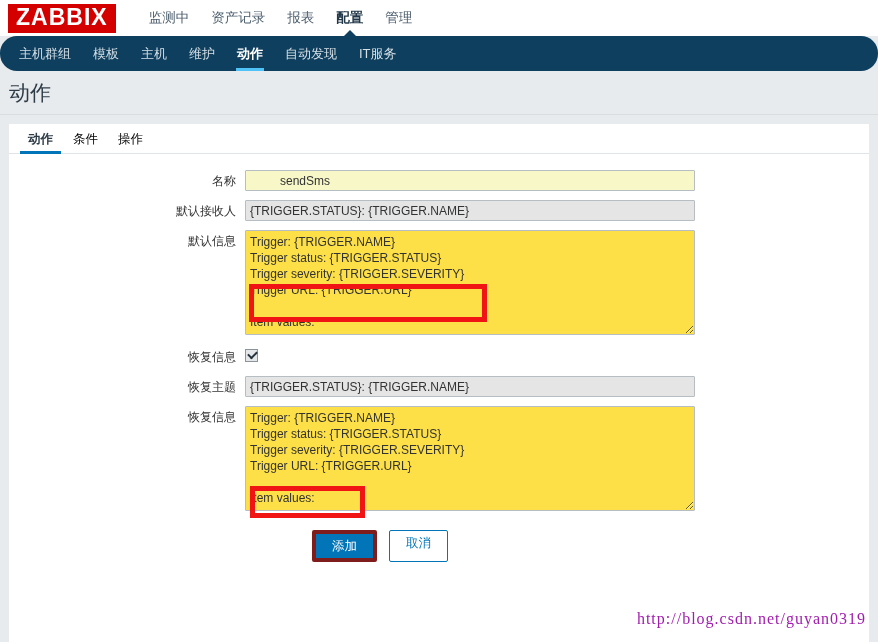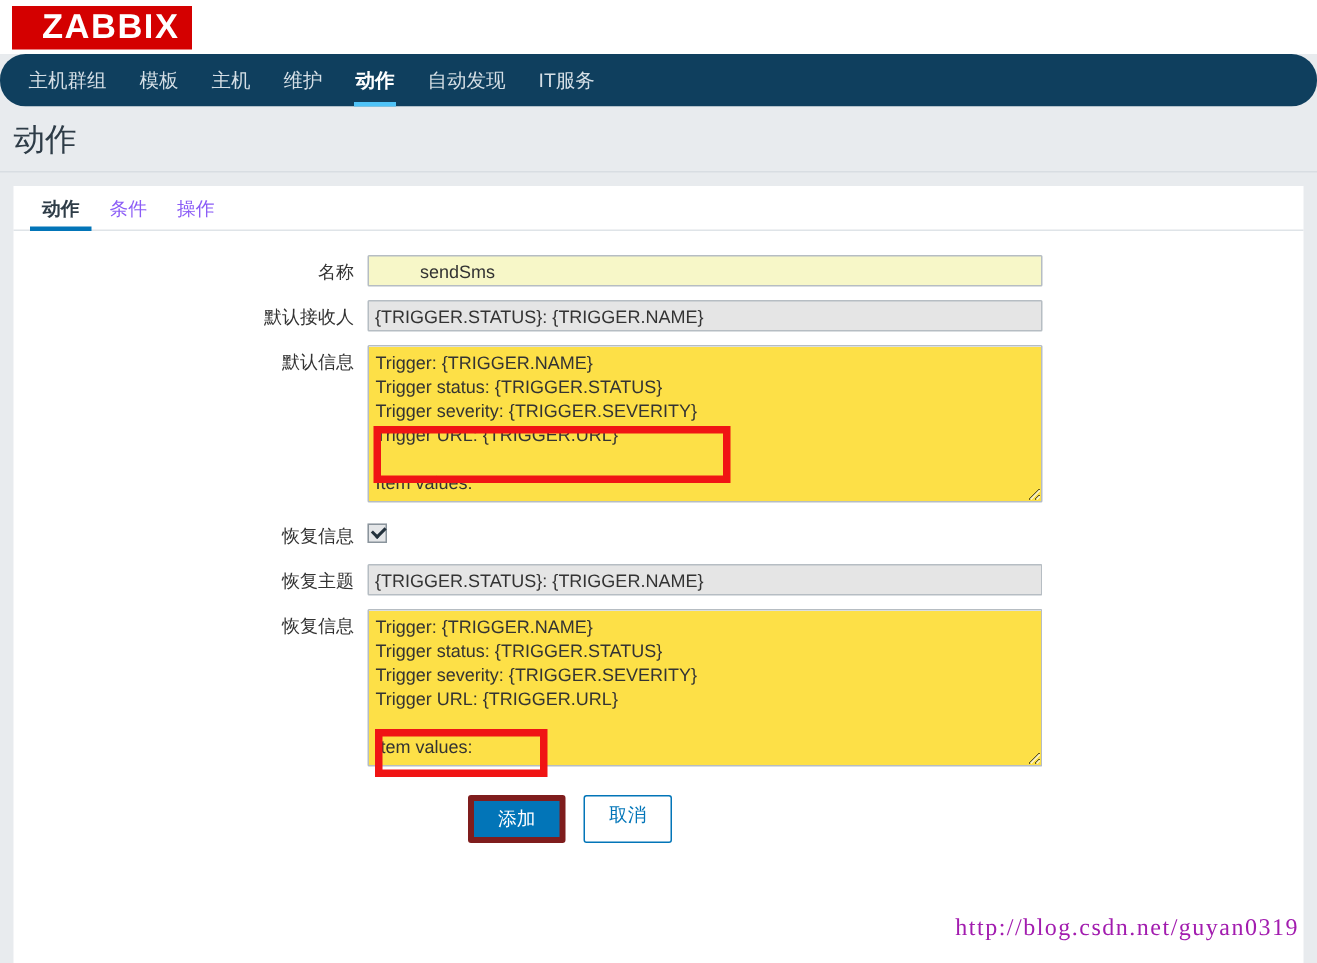--- a/index.html
+++ b/index.html
@@ -25,21 +25,21 @@
     align-items: center;
     padding-left: 8px;
     box-sizing: border-box;
   }
   .logo {
     background: #d40000;
     color: #ffffff;
     font-size: 23px;
     font-weight: bold;
     letter-spacing: 1px;
-    padding: 1px 8px 3px 20px;
+    padding: 1px 8px 3px 8px;
     line-height: 25px;
     font-family: "Liberation Sans", "DejaVu Sans", sans-serif;
     user-select: none;
   }
   .top-nav {
     display: flex;
     align-items: center;
     margin-left: 22px;
     height: 36px;
   }
@@ -130,21 +130,21 @@
   .tab-strip {
     height: 30px;
     border-bottom: 1px solid #dfe4e8;
     display: flex;
     align-items: flex-end;
     padding-left: 9px;
     box-sizing: border-box;
   }
   .tab {
     font-size: 12.5px;
-    color: #8b5cf6;
+    color: #000000;
     padding: 0 10px 7px 10px;
     cursor: pointer;
     position: relative;
     line-height: 13px;
   }
   .tab.active {
     color: #2e3c47;
     font-weight: bold;
   }
   .tab.active::after {
@@ -289,20 +289,27 @@
     white-space: nowrap;
     z-index: 30;
     user-select: none;
   }
 </style>
 </head>
 <body>
 
 <div class="top-header">
   <div class="logo">ZABBIX</div>
+  <div class="top-nav">
+    <div class="top-nav-item">监测中</div>
+    <div class="top-nav-item">资产记录</div>
+    <div class="top-nav-item">报表</div>
+    <div class="top-nav-item active">配置</div>
+    <div class="top-nav-item">管理</div>
+  </div>
 </div>
 
 <div class="sub-nav">
   <div class="sub-nav-item">主机群组</div>
   <div class="sub-nav-item">模板</div>
   <div class="sub-nav-item">主机</div>
   <div class="sub-nav-item">维护</div>
   <div class="sub-nav-item active">动作</div>
   <div class="sub-nav-item">自动发现</div>
   <div class="sub-nav-item">IT服务</div>

